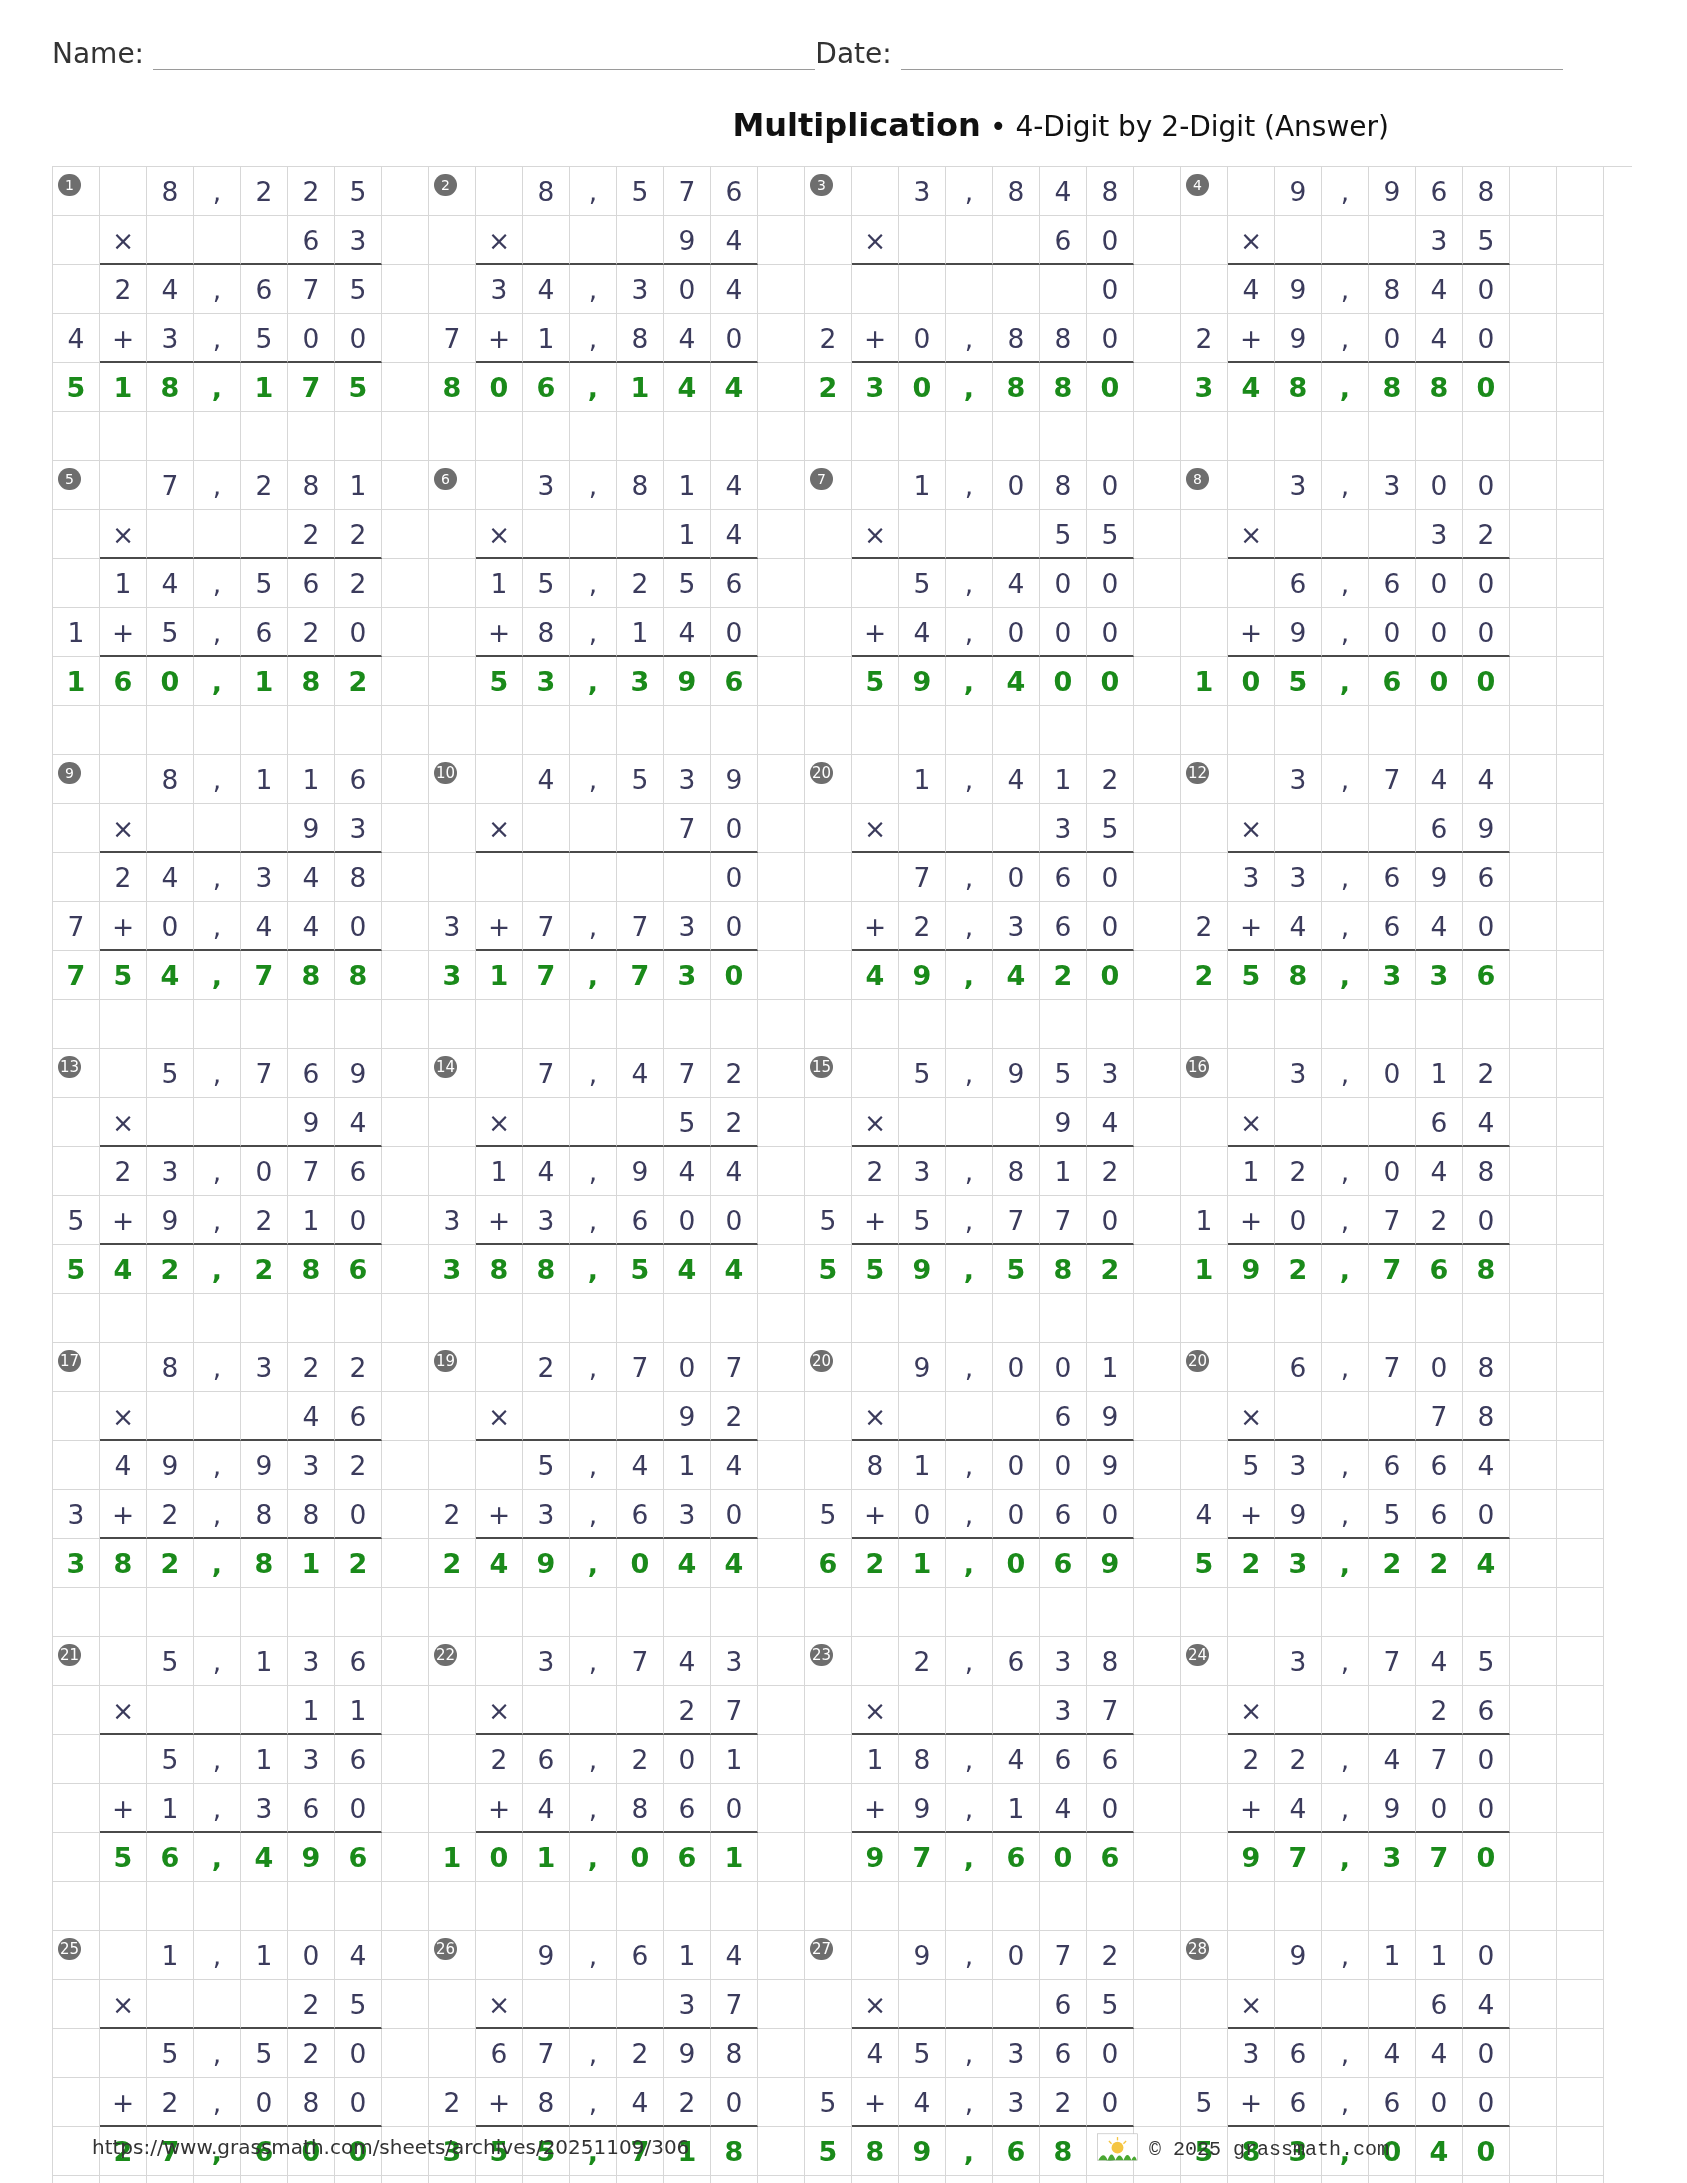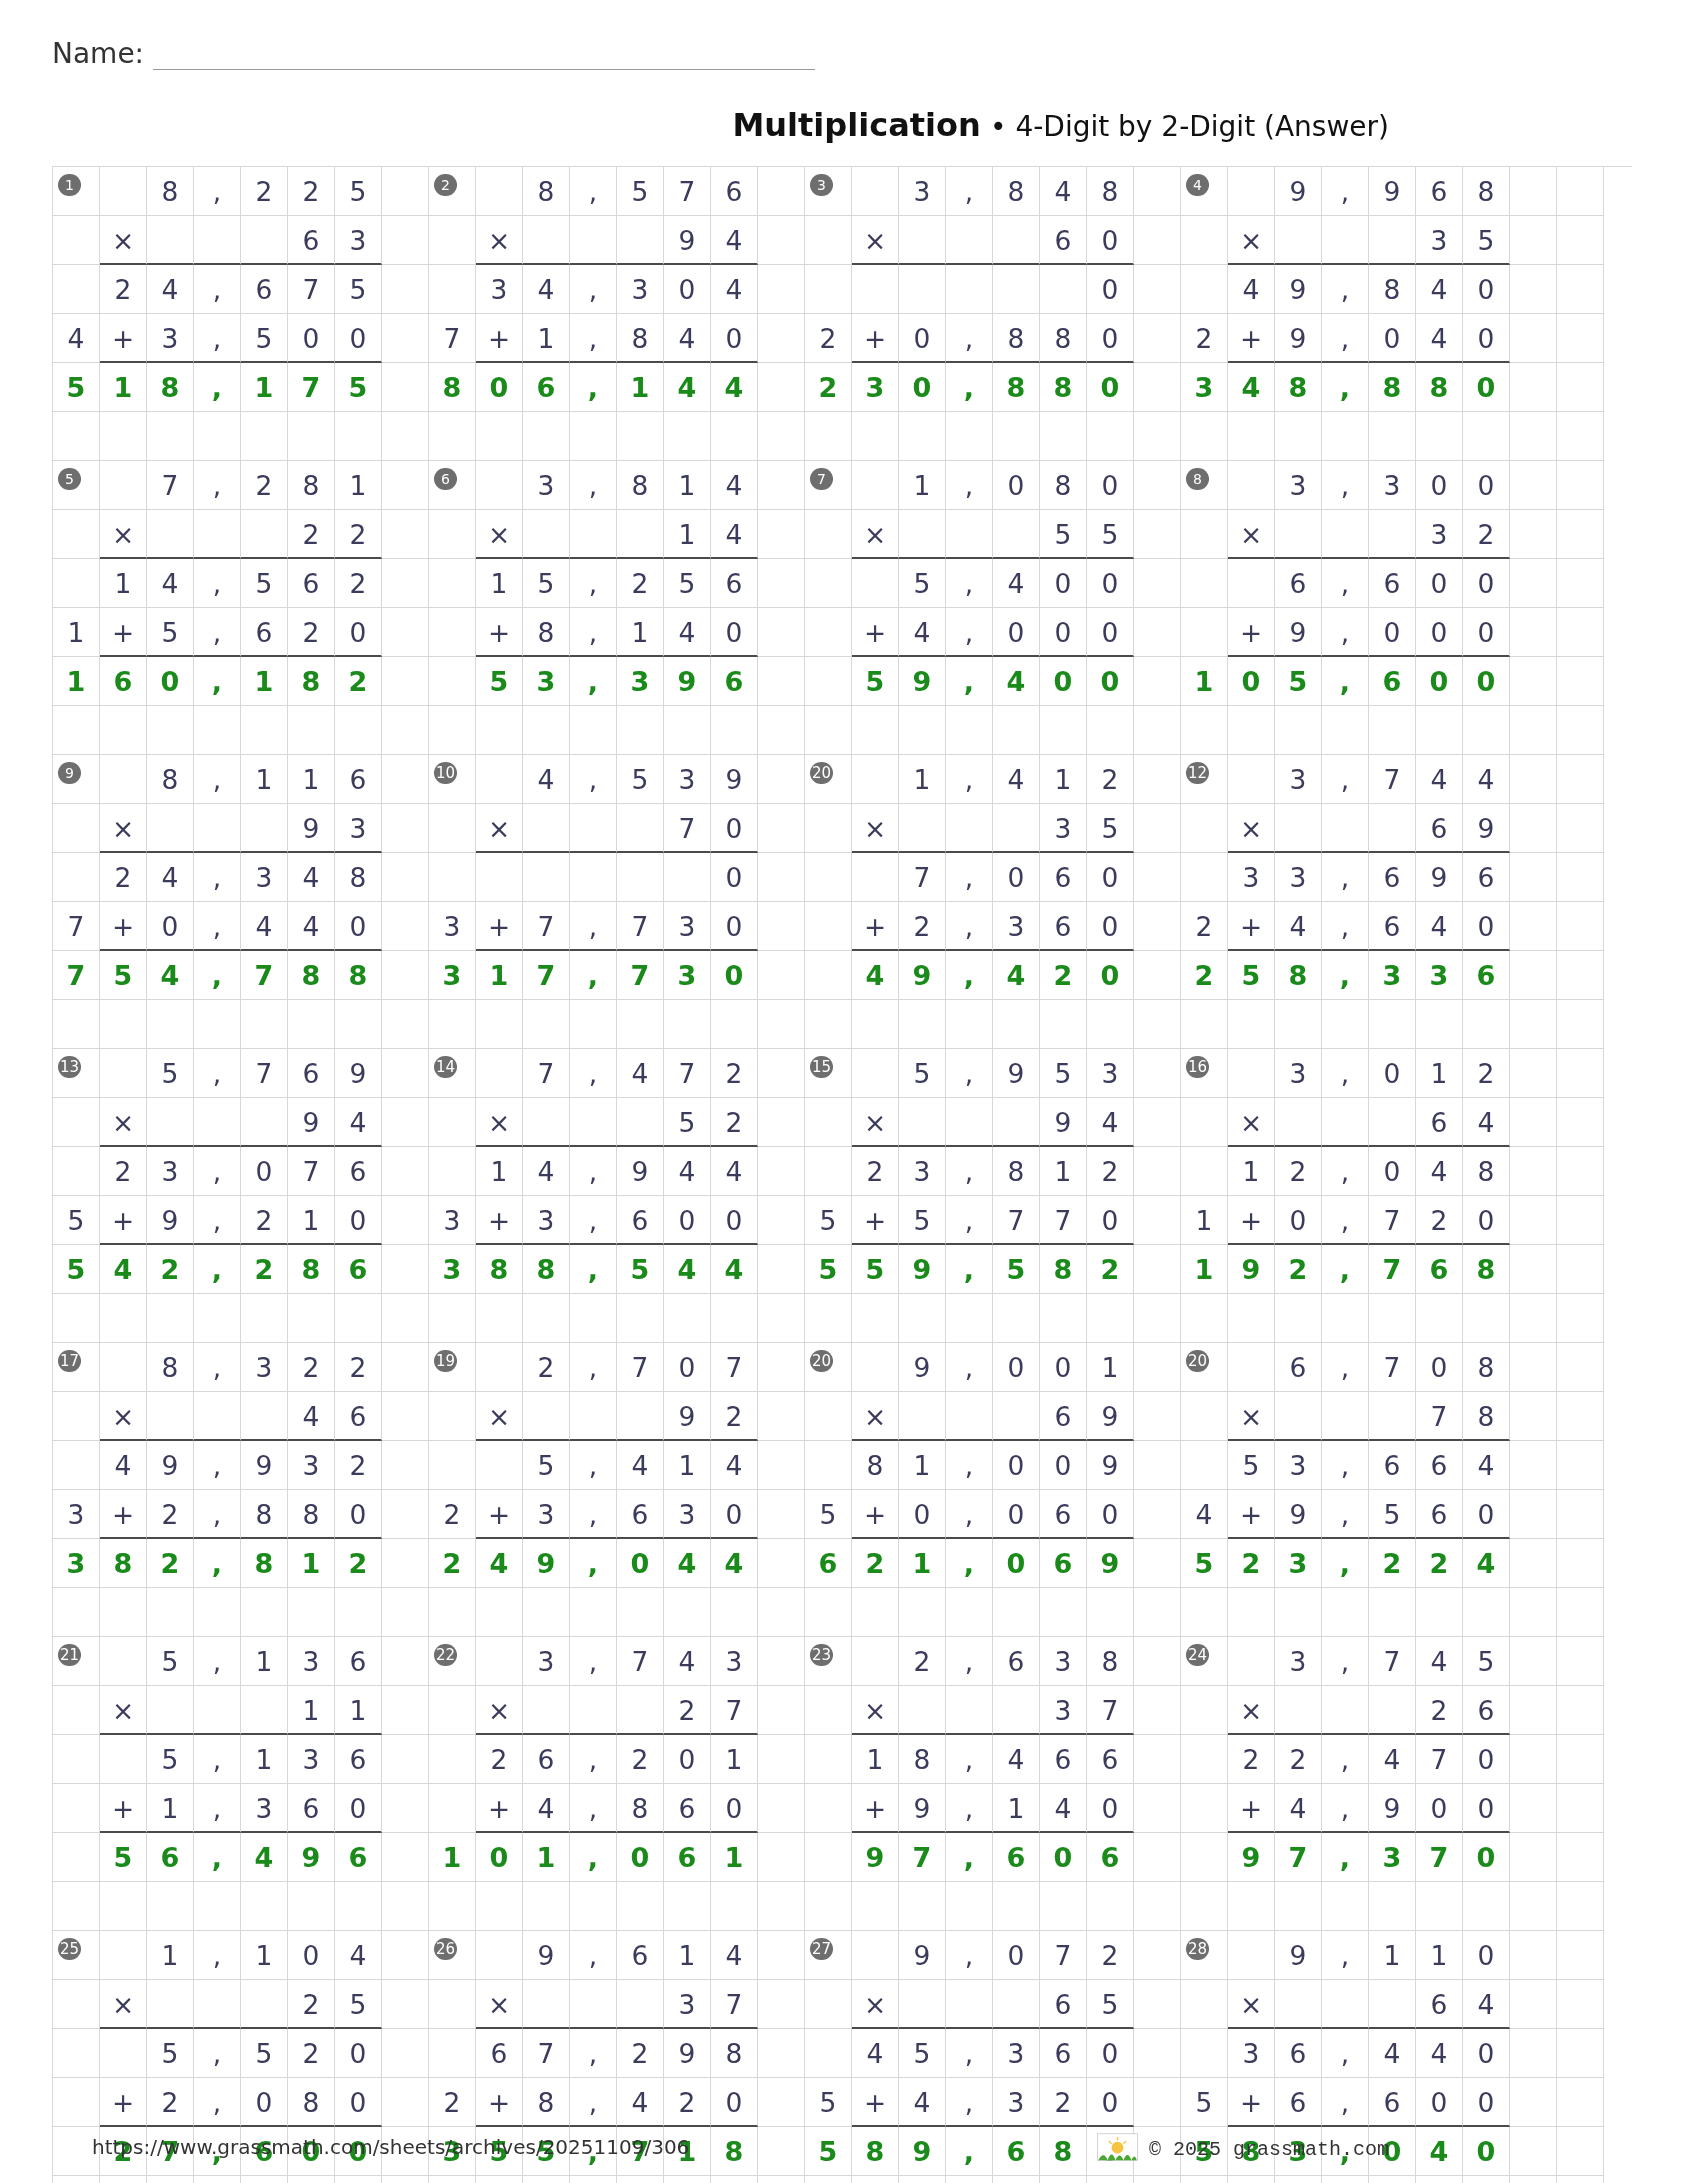--- a/index.html
+++ b/index.html
@@ -135,20 +135,24 @@
 <body>
 
 <div class="page">
 
   <div class="header-row">
     <div class="hdr-field">
       <span class="hdr-label">Name:</span>
       <span class="hdr-line name-line"></span>
     </div>
     <div class="hdr-gap"></div>
+    <div class="hdr-field">
+      <span class="hdr-label">Date:</span>
+      <span class="hdr-line date-line"></span>
+    </div>
   </div>
 
   <div class="title">
     <b>Multiplication</b>
     <span class="sub">• 4-Digit by 2-Digit (Answer)</span>
   </div>
 
   <div class="sheet" id="sheet">
       <div class="grid-row">
         <div class="cell">

